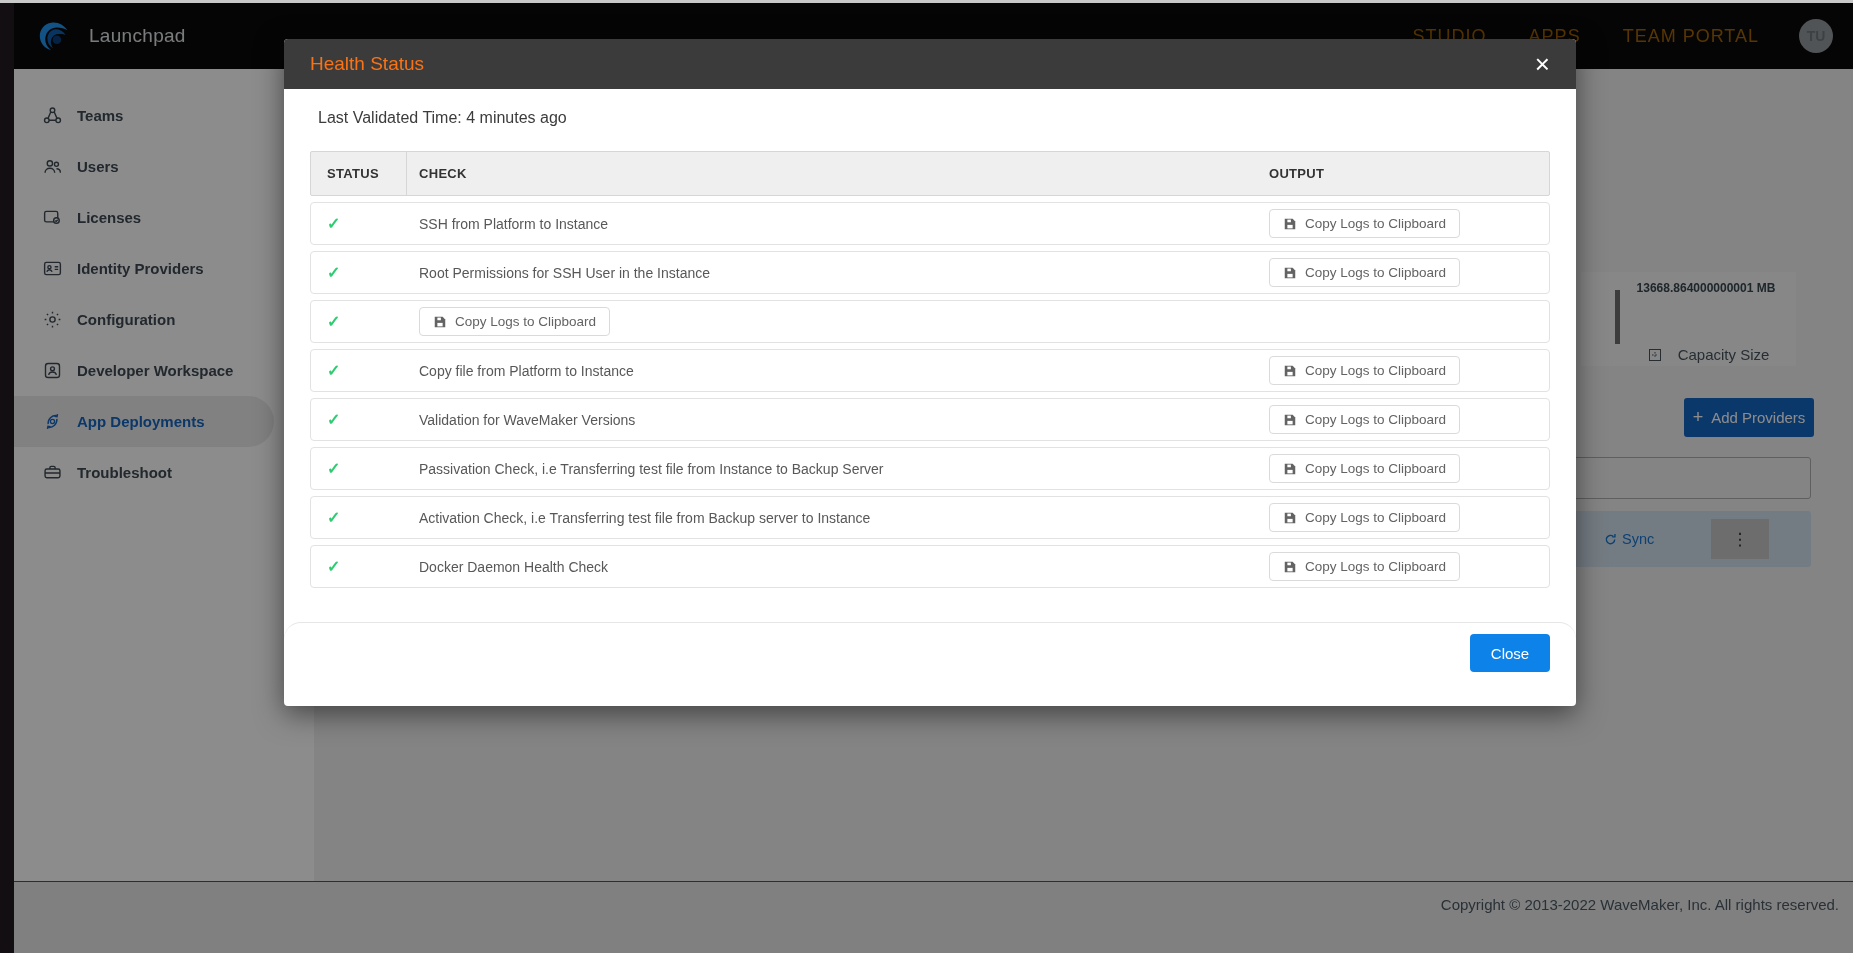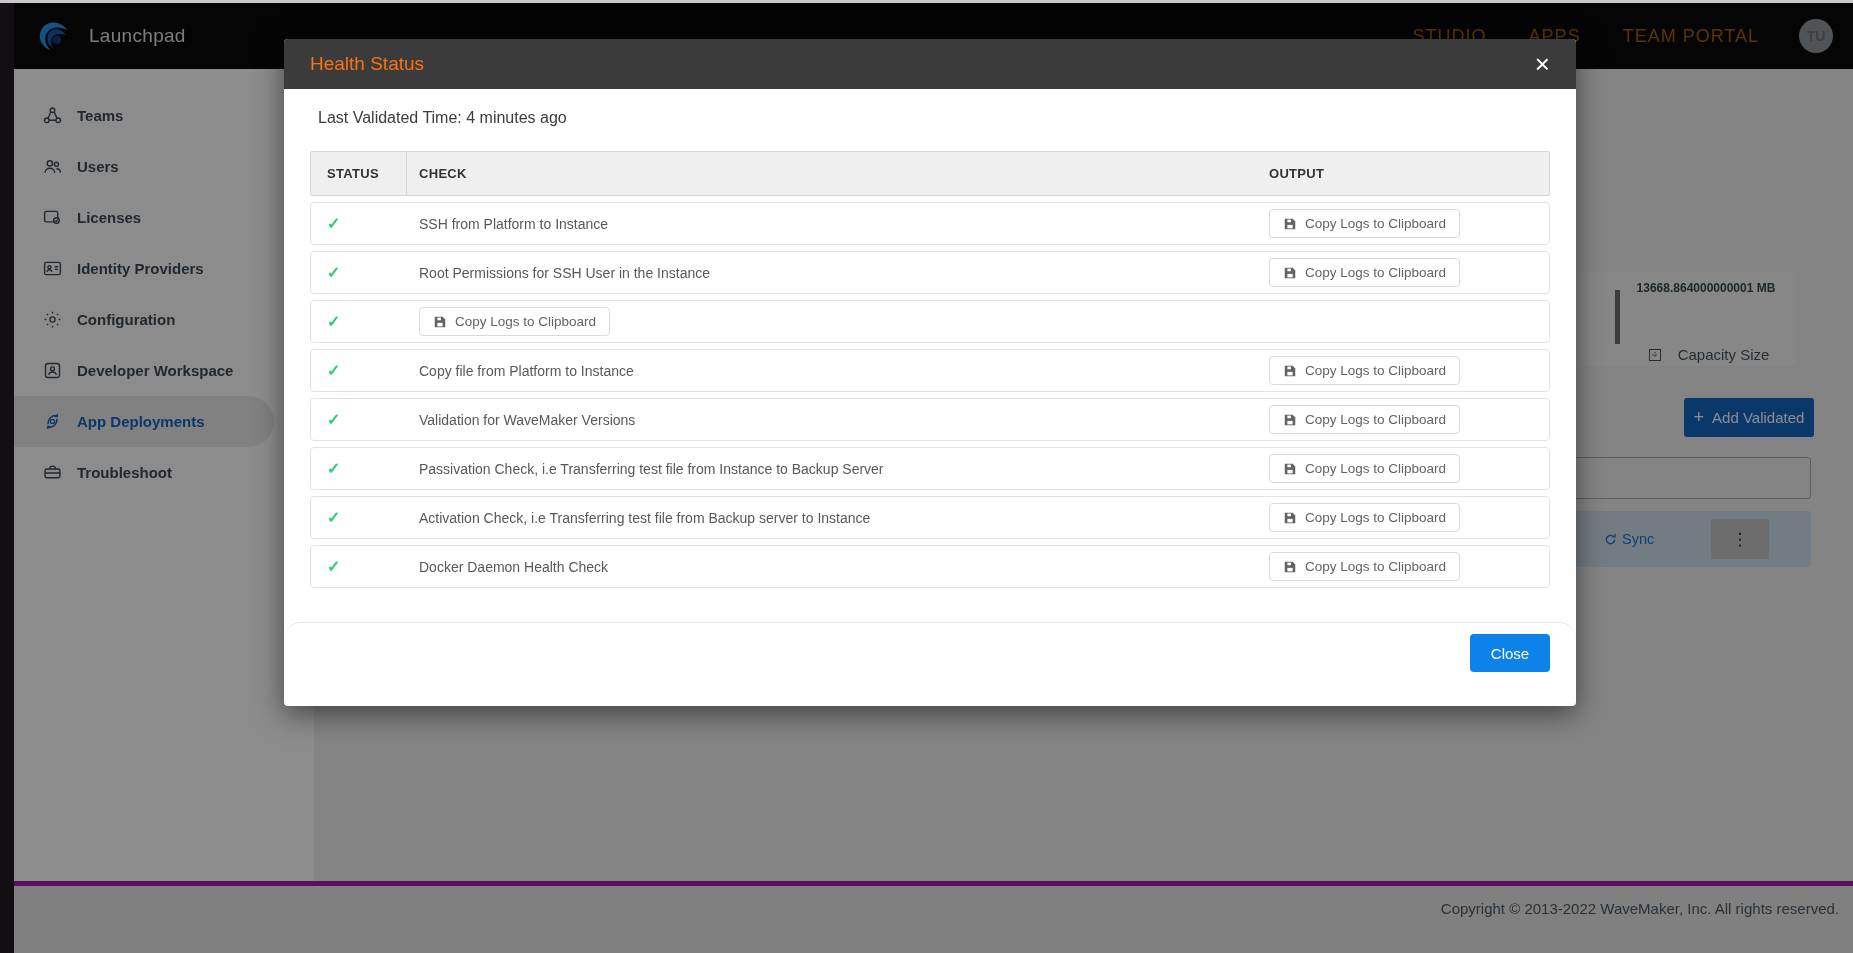--- a/index.html
+++ b/index.html
@@ -43,21 +43,21 @@
   .sync-row { position:absolute; left:30px; right:42px; top:442px; height:56px; background:#d3e2ee; border-radius:3px; }
   .sync-link { position:absolute; left:1260px; top:0; height:100%; display:flex; align-items:center; gap:5px;
                color:#1976d2; font-size:14.5px; cursor:pointer; }
   .sync-link svg { width:13px; height:13px; }
   .kebab-btn { position:absolute; left:1367px; top:8px; width:58px; height:40px; background:#c6c6c6;
                display:flex; align-items:center; justify-content:center; font-size:17px; color:#333;
                border:none; cursor:pointer; }
 
   
   .page-footer { position:absolute; left:14px; right:0; bottom:0; height:72px; background:#e9e9e9;
-                 border-top:5px solid #a21caf; text-align:right; padding:14px 14px 0 0;
+                 border-top:1px solid #a21caf; text-align:right; padding:14px 14px 0 0;
                  font-size:15px; color:#4b5a64; }
 
   
   .overlay { position:absolute; inset:0; background:rgba(0,0,0,0.45); z-index:10; }
   .modal { position:absolute; left:284px; top:39px; width:1292px; height:667px; background:#fff;
            border-radius:4px; z-index:20; box-shadow:0 8px 28px rgba(0,0,0,0.5); }
   .modal-header { height:50px; background:#3b3b3b; border-radius:4px 4px 0 0; display:flex;
                   align-items:center; padding:0 26px; }
   .modal-title { color:#f97316; font-size:19px; }
   .modal-close { margin-left:auto; color:#fff; font-size:26px; line-height:1; background:none; border:none;
@@ -181,21 +181,21 @@
     <div class="cap-caption">
       <svg width="14" height="14" viewBox="0 0 14 14" fill="none" stroke="currentColor">
           <rect x="1.5" y="1.5" width="11" height="11"></rect>
           <path d="M7 4v6M4 7h6" stroke-dasharray="1.6 1.6"></path>
         </svg>
       <span>Capacity Size</span>
     </div>
   </div>
   <button class="add-btn">
     <span class="add-plus">+</span>
-    <span>Add Validated</span>
+    <span>Add Providers</span>
   </button>
   <div class="filter-bar"></div>
   <div class="sync-row">
     <span class="sync-link">
       <svg viewBox="0 0 14 14" fill="none" stroke="currentColor" stroke-width="1.5">
           <path d="M11.5 7a4.5 4.5 0 1 1-1.6-3.4"></path>
           <path d="M11.8 1.2v3h-3"></path>
         </svg>
       <span>Sync</span>
     </span>

